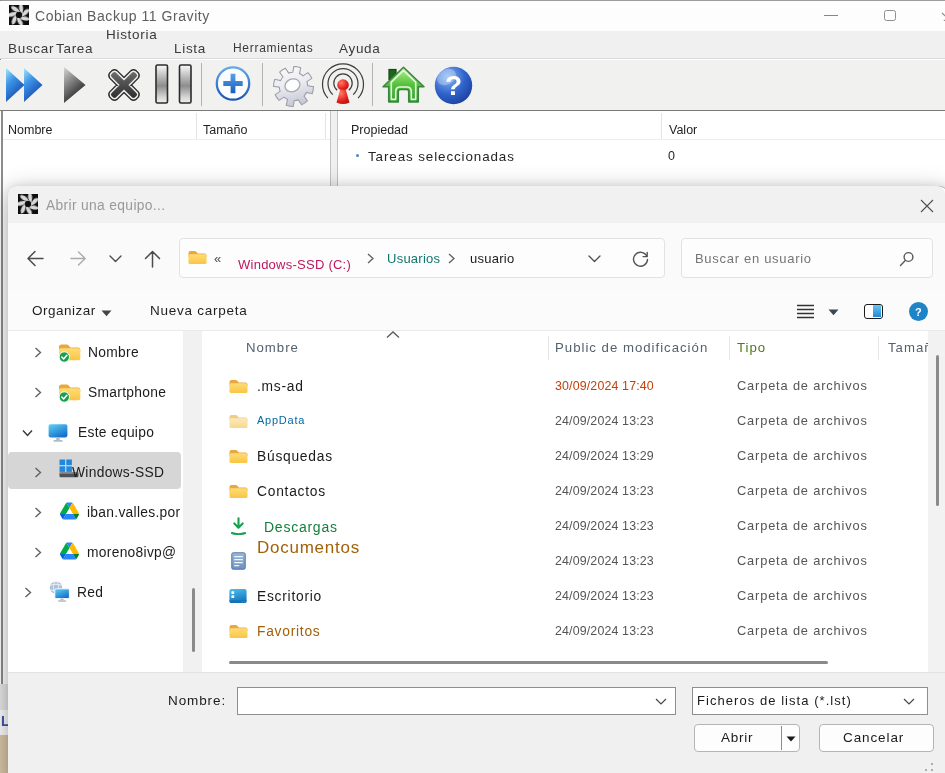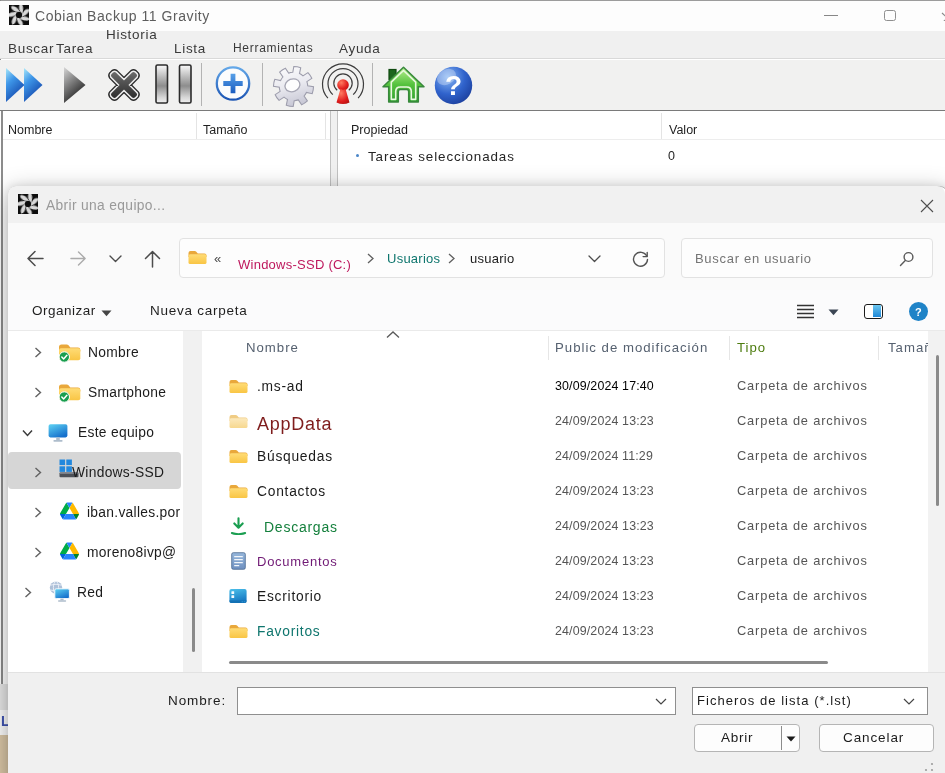--- a/index.html
+++ b/index.html
@@ -420,30 +420,30 @@
   <svg class="ab" style="left:223px;top:366px" width="15" height="18">
       <use href="#i-doc"></use>
     </svg>
   <svg class="ab" style="left:221px;top:402px" width="18" height="16">
       <use href="#i-desk"></use>
     </svg>
   <svg class="ab" style="left:221px;top:437px" width="19" height="17">
       <use href="#i-folder2"></use>
     </svg>
   <div class="t" style="left:249px;top:194px;font-size:13.8px;letter-spacing:0.75px;color:#1b1b1b">.ms-ad</div>
-  <div class="t" style="left:249px;top:229px;font-size:18px;letter-spacing:0.75px;color:#7f1d1d">AppData</div>
+  <div class="t" style="left:249px;top:229px;font-size:11px;letter-spacing:0.75px;color:#0369a1">AppData</div>
   <div class="t" style="left:249px;top:264px;font-size:13.8px;letter-spacing:0.75px;color:#1b1b1b">Búsquedas</div>
   <div class="t" style="left:249px;top:299px;font-size:13.8px;letter-spacing:0.75px;color:#1b1b1b">Contactos</div>
   <div class="t" style="left:256px;top:334px;font-size:14px;letter-spacing:0.75px;color:#15803d">Descargas</div>
-  <div class="t" style="left:249px;top:369px;font-size:13px;letter-spacing:0.75px;color:#701a75">Documentos</div>
+  <div class="t" style="left:249px;top:353px;font-size:17px;letter-spacing:0.75px;color:#a16207">Documentos</div>
   <div class="t" style="left:249px;top:404px;font-size:13.8px;letter-spacing:0.75px;color:#1b1b1b">Escritorio</div>
-  <div class="t" style="left:249px;top:439px;font-size:13.8px;letter-spacing:0.75px;color:#0f766e">Favoritos</div>
-  <div class="t" style="left:547px;top:194px;font-size:12.4px;letter-spacing:0.15px;color:#000000">30/09/2024 17:40</div>
+  <div class="t" style="left:249px;top:439px;font-size:13.8px;letter-spacing:0.75px;color:#a16207">Favoritos</div>
+  <div class="t" style="left:547px;top:194px;font-size:12.4px;letter-spacing:0.15px;color:#c2410c">30/09/2024 17:40</div>
   <div class="t" style="left:547px;top:229px;font-size:12.4px;letter-spacing:0.15px;color:#555">24/09/2024 13:23</div>
-  <div class="t" style="left:547px;top:264px;font-size:12.4px;letter-spacing:0.15px;color:#555">24/09/2024 11:29</div>
+  <div class="t" style="left:547px;top:264px;font-size:12.4px;letter-spacing:0.15px;color:#555">24/09/2024 13:29</div>
   <div class="t" style="left:547px;top:299px;font-size:12.4px;letter-spacing:0.15px;color:#555">24/09/2024 13:23</div>
   <div class="t" style="left:547px;top:334px;font-size:12.4px;letter-spacing:0.15px;color:#555">24/09/2024 13:23</div>
   <div class="t" style="left:547px;top:369px;font-size:12.4px;letter-spacing:0.15px;color:#555">24/09/2024 13:23</div>
   <div class="t" style="left:547px;top:404px;font-size:12.4px;letter-spacing:0.15px;color:#555">24/09/2024 13:23</div>
   <div class="t" style="left:547px;top:439px;font-size:12.4px;letter-spacing:0.15px;color:#555">24/09/2024 13:23</div>
   <div class="t" style="left:729px;top:194px;font-size:12.8px;letter-spacing:0.85px;color:#555">Carpeta de archivos</div>
   <div class="t" style="left:729px;top:229px;font-size:12.8px;letter-spacing:0.85px;color:#555">Carpeta de archivos</div>
   <div class="t" style="left:729px;top:264px;font-size:12.8px;letter-spacing:0.85px;color:#555">Carpeta de archivos</div>
   <div class="t" style="left:729px;top:299px;font-size:12.8px;letter-spacing:0.85px;color:#555">Carpeta de archivos</div>
   <div class="t" style="left:729px;top:334px;font-size:12.8px;letter-spacing:0.85px;color:#555">Carpeta de archivos</div>

